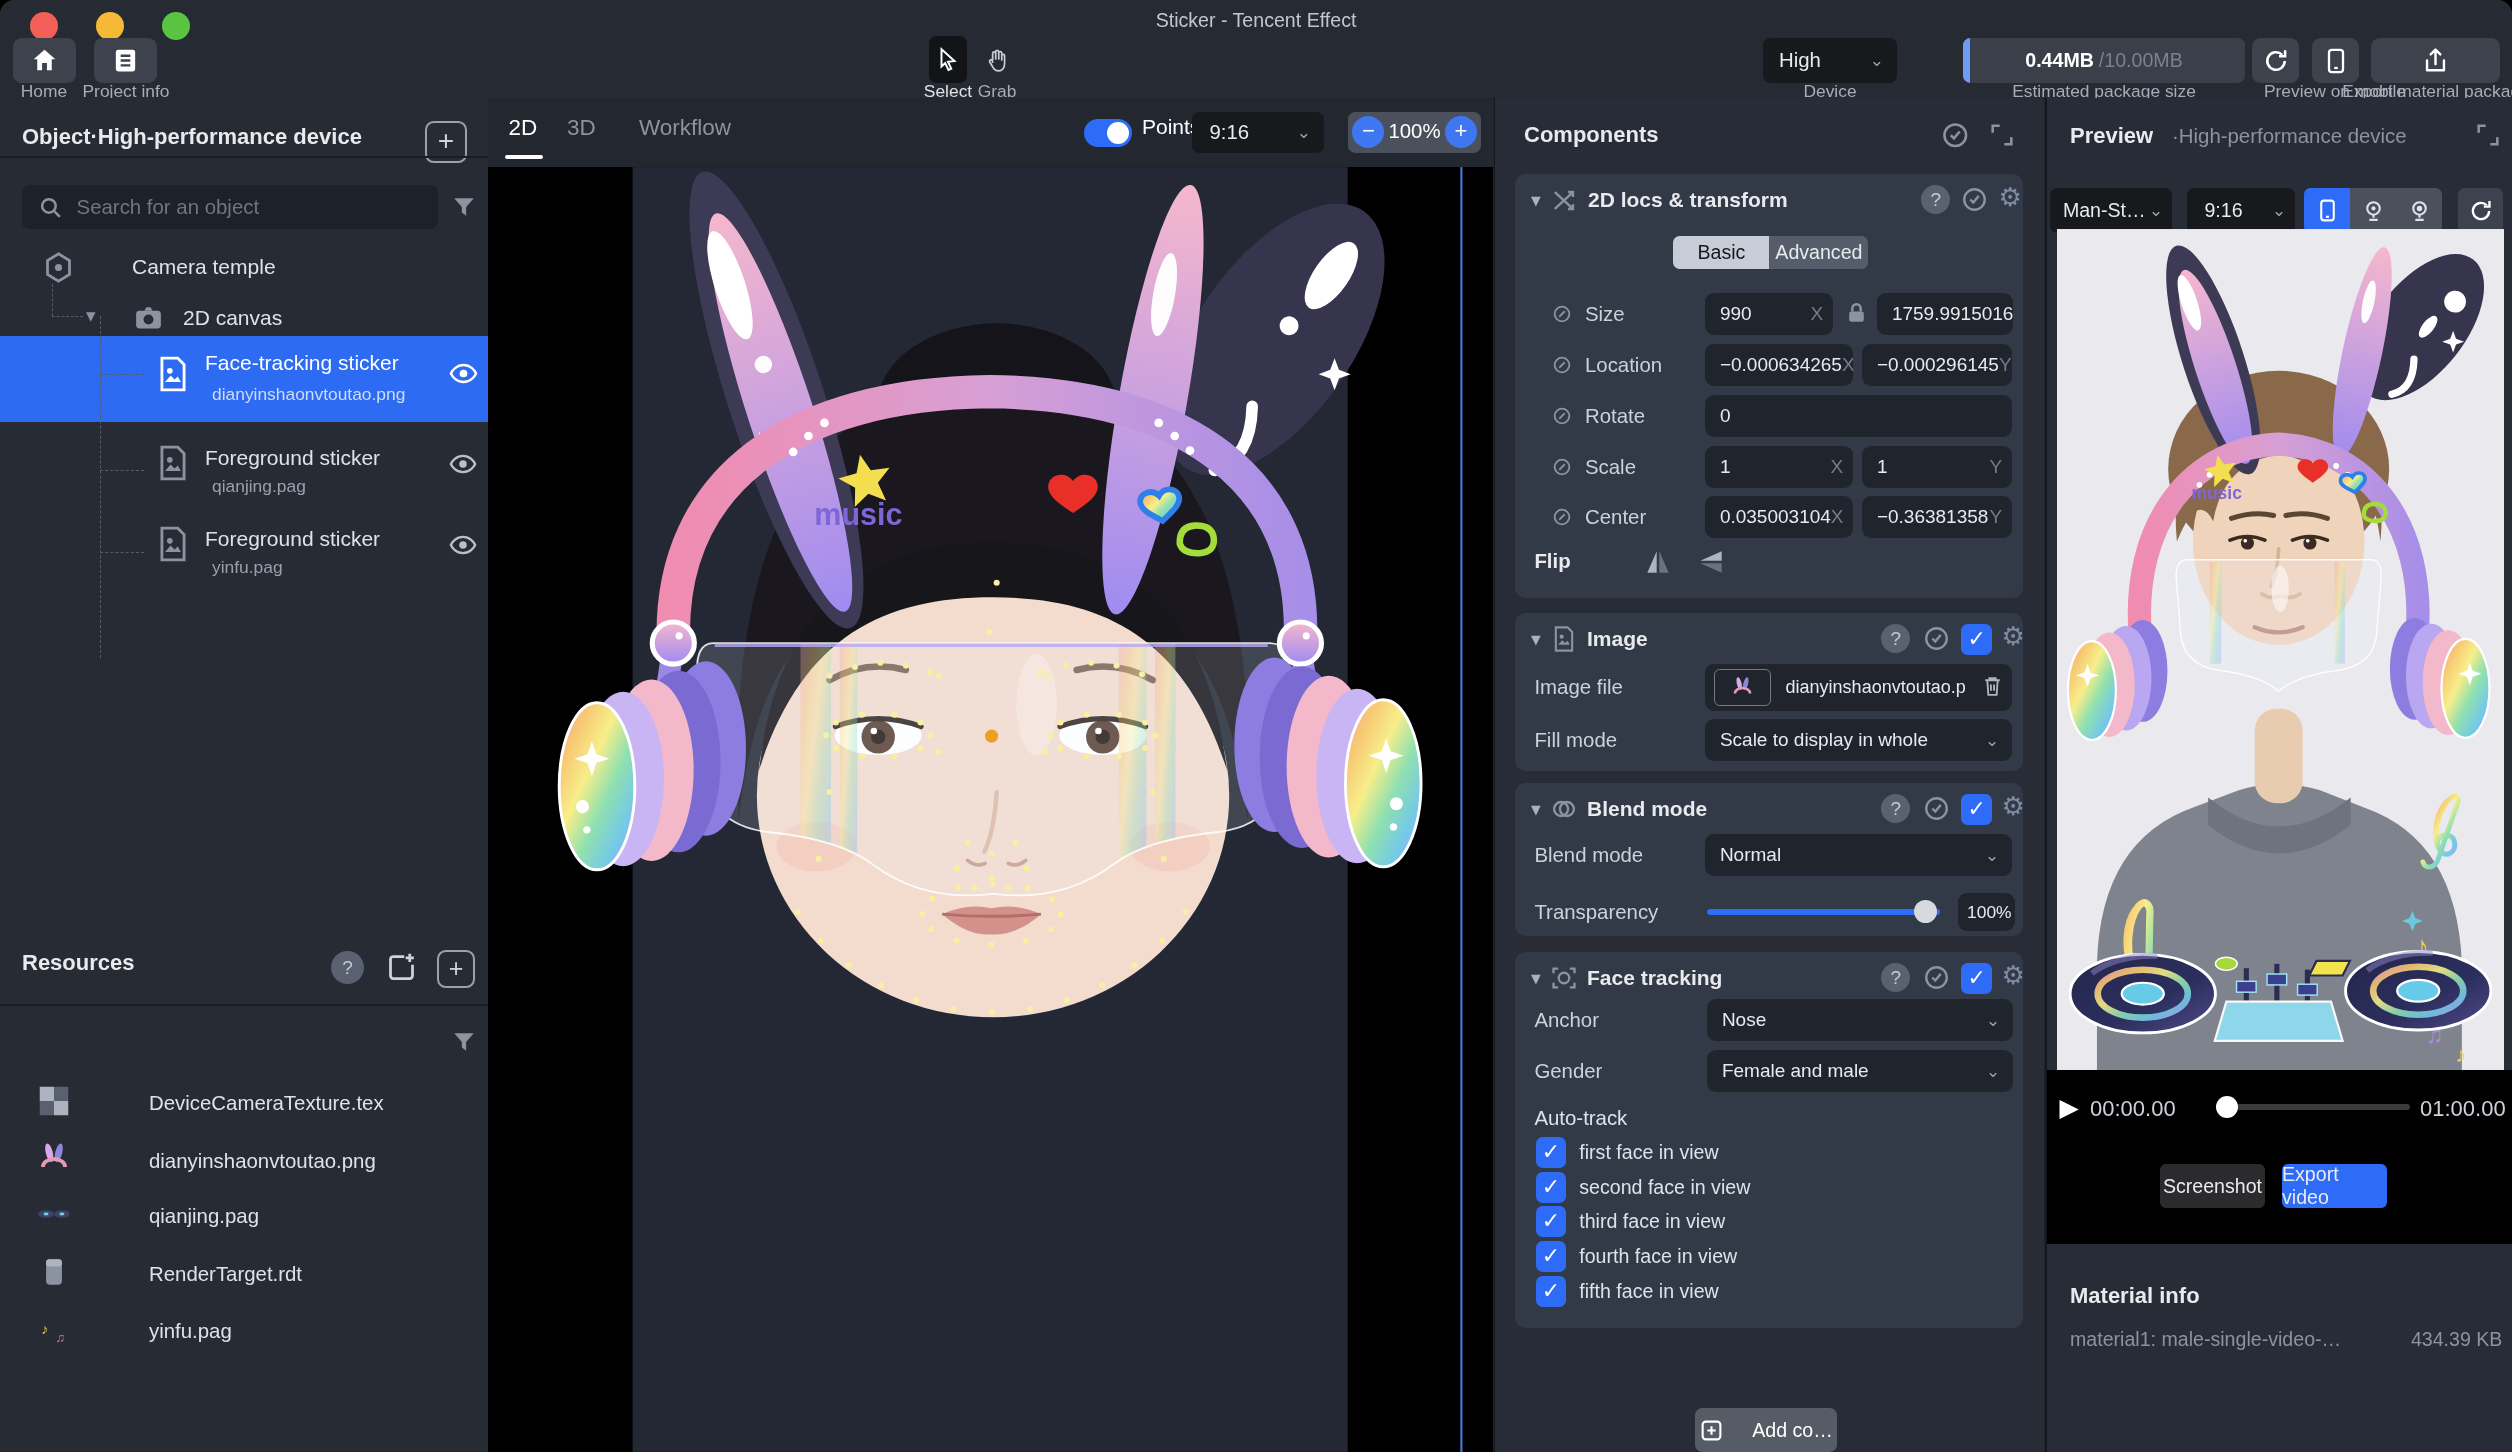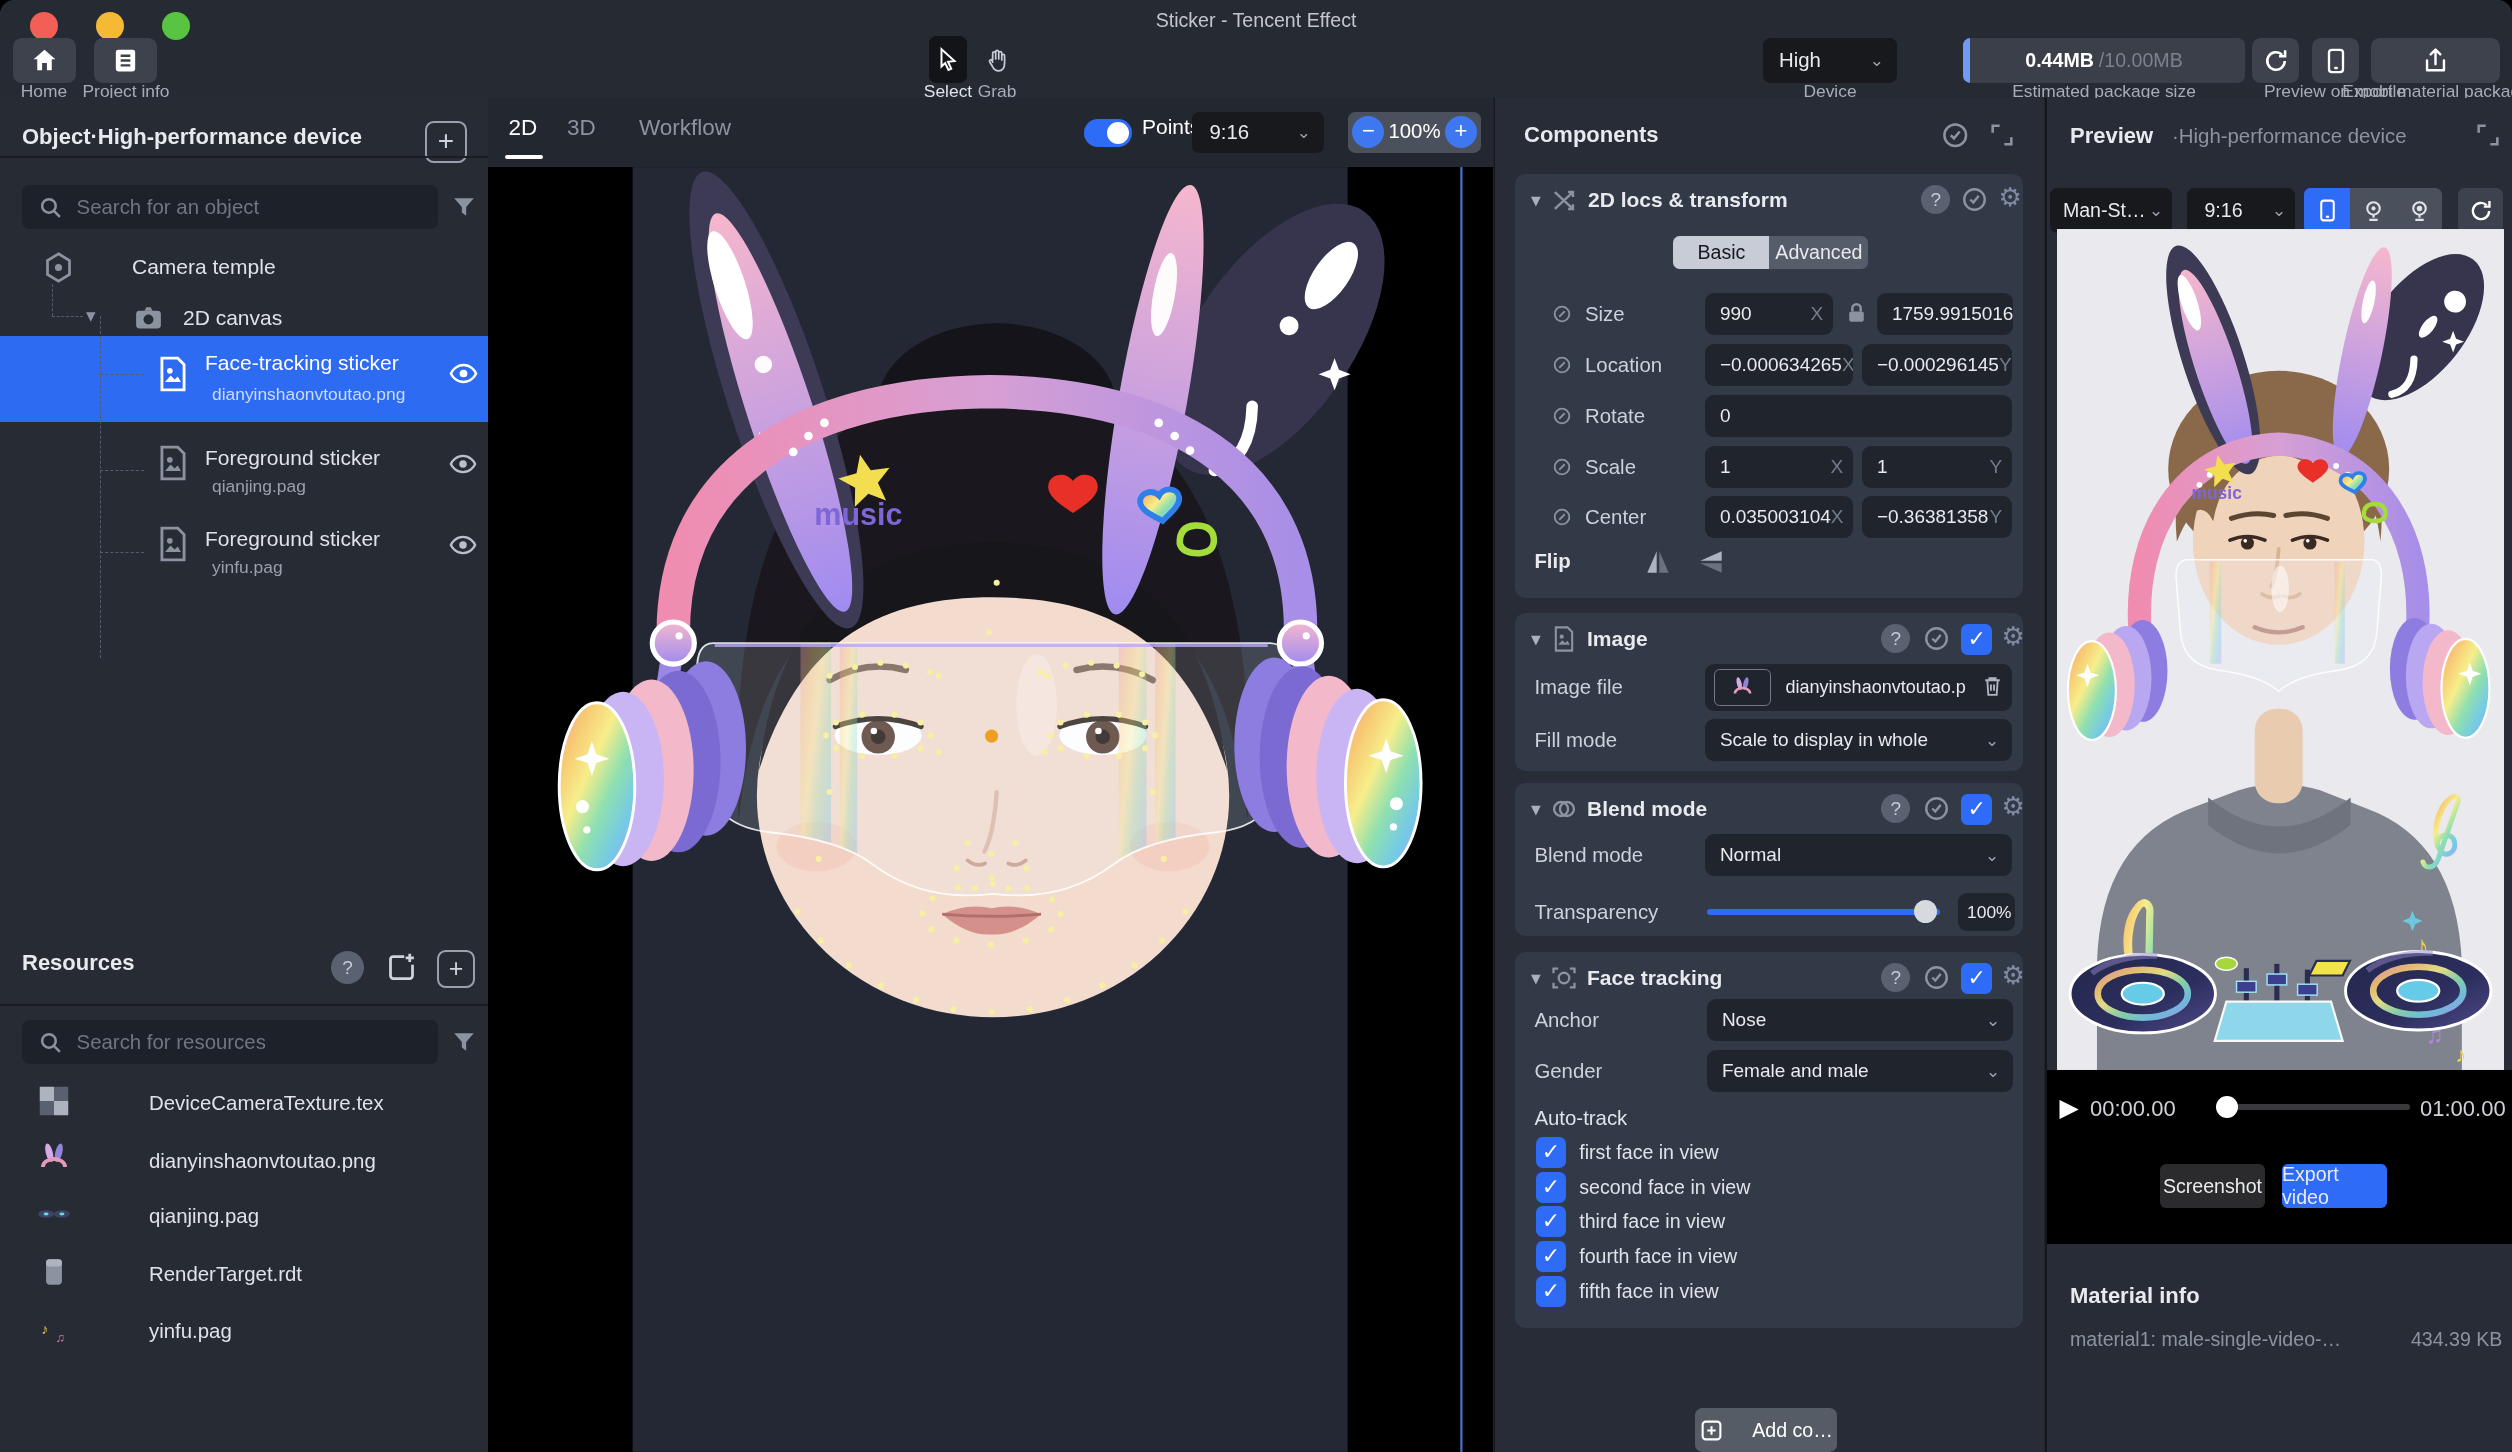--- a/index.html
+++ b/index.html
@@ -242,27 +242,20 @@
       </div>
     <div class="abs" style="left:385px;top:853px;">
       <svg width="33" height="33" viewBox="0 0 24 24">
           <path d="M14 4 H6 a2 2 0 0 0 -2 2 V18 a2 2 0 0 0 2 2 H18 a2 2 0 0 0 2 -2 V10" fill="none" stroke="#cfd4dc" stroke-width="2"></path>
           <path d="M18 2 V8 M15 5 H21" stroke="#cfd4dc" stroke-width="2"></path>
         </svg>
     </div>
     <div class="sq-btn" style="left:437px;top:852px;width:38px;height:38px;font-size:25px;line-height:32px;">+</div>
     <div class="divider" style="top:906px;"></div>
 
-    <div class="search" style="top:922px;">
-      <svg width="25" height="25" viewBox="0 0 24 24" style="margin:0 11.6px 0 16px;">
-          <circle cx="10.5" cy="10.5" r="6.5" fill="none" stroke="#8b93a1" stroke-width="2.4"></circle>
-          <line x1="15.5" y1="15.5" x2="21" y2="21" stroke="#8b93a1" stroke-width="2.4"></line>
-        </svg>
-      <input placeholder="Search for resources" style="">
-    </div>
     <div class="ficon" style="top:931px;">
       <svg width="26" height="26" viewBox="0 0 24 24">
           <path d="M3,4 H21 L14,12 V20 L10,17 V12 Z" fill="#8b93a1"></path>
         </svg>
     </div>
 
     <div class="ritem" style="top:981px;">
       <span class="rthumb"><svg width="38" height="38" viewBox="0 0 24 24">
             <rect x="3" y="3" width="9" height="9" fill="#aeb4bf"></rect>
             <rect x="12" y="12" width="9" height="9" fill="#aeb4bf"></rect>

